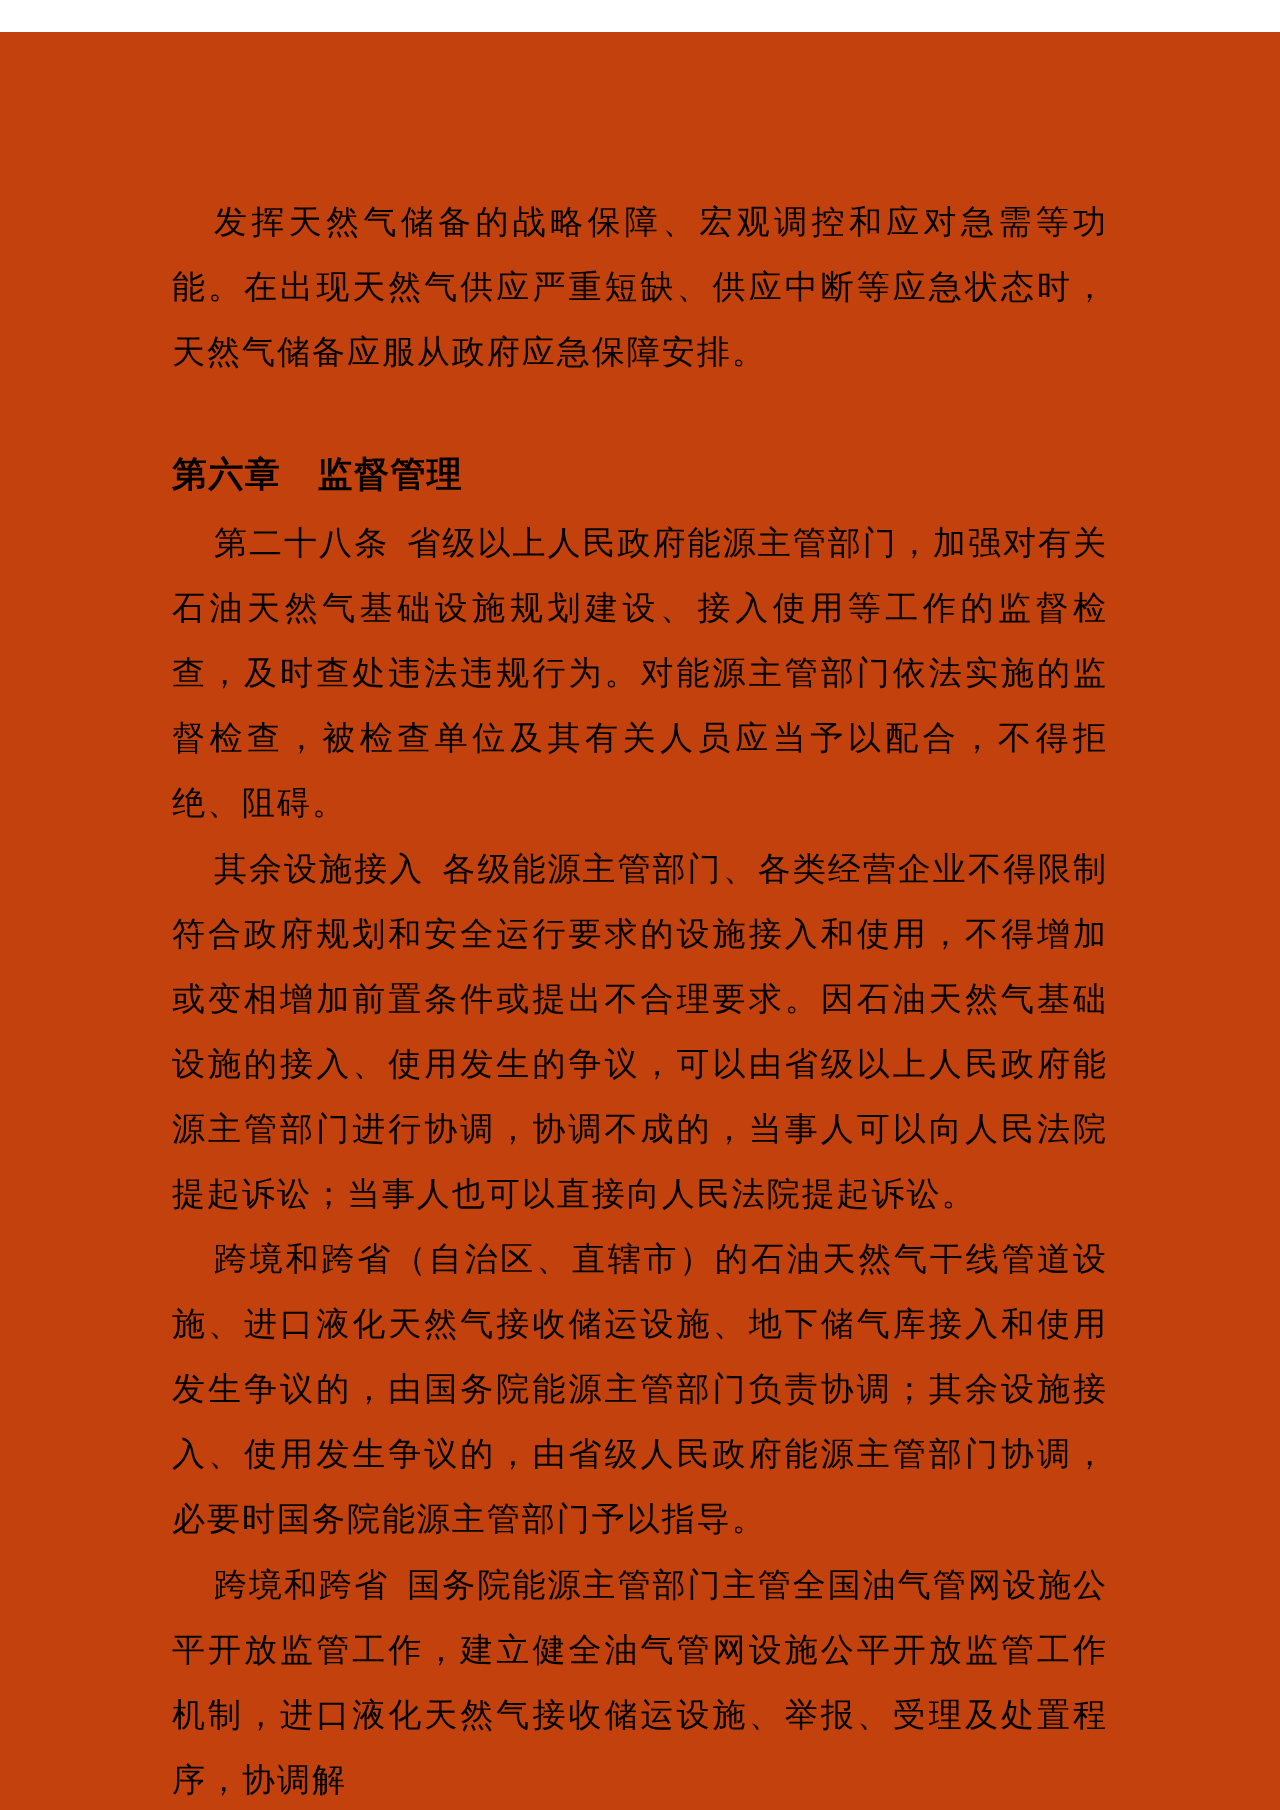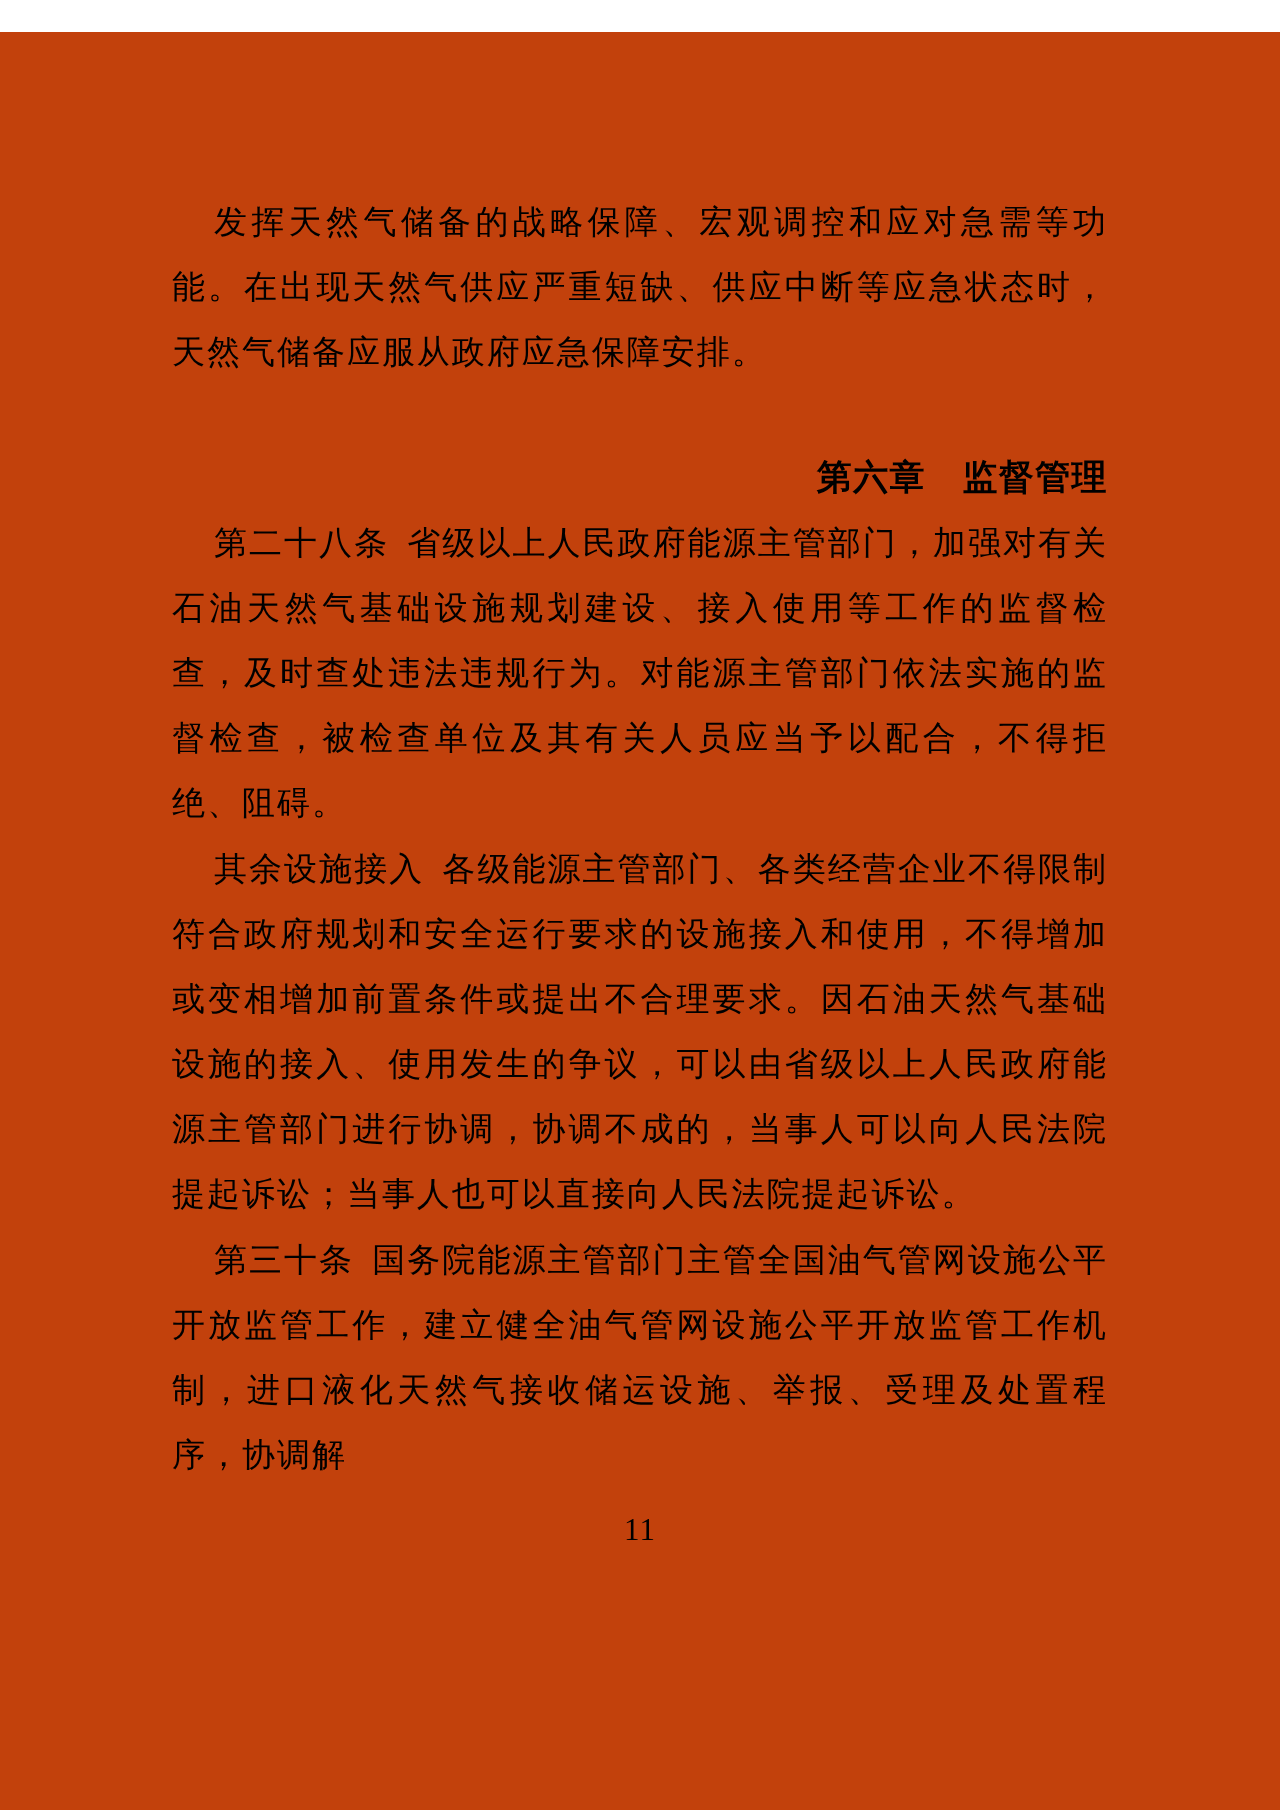--- a/index.html
+++ b/index.html
@@ -36,25 +36,25 @@
   .para strong {
     font-family: "Liberation Sans", "DejaVu Sans", sans-serif;
     font-weight: 400;
     margin-right: 0.55em;
   }
   .para strong:empty {
     display: none;
   }
   .chapter {
     margin: 60px 0 0 0;
-    font-family: Liberation Serif, serif;
+    font-family: Liberation Mono, monospace;
     font-weight: 700;
     font-size: 35px;
     line-height: 65px;
-    text-align: right;
+    text-align: left;
     letter-spacing: 0.04em;
     color: #000000;
   }
   .page-number {
     margin: 0;
     padding-top: 22px;
     font-size: 31px;
     line-height: 40px;
     text-align: center;
     letter-spacing: 1px;
@@ -69,19 +69,20 @@
   <div class="content">
 
     <p class="para"><span>发挥天然气储备的战略保障、宏观调控和应对急需等功能。在出现天然气供应严重短缺、供应中断等应急状态时，天然气储备应服从政府应急保障安排。</span></p>
 
     <h2 class="chapter">第六章　监督管理</h2>
 
     <p class="para"><strong>第二十八条</strong><span>省级以上人民政府能源主管部门，加强对有关石油天然气基础设施规划建设、接入使用等工作的监督检查，及时查处违法违规行为。对能源主管部门依法实施的监督检查，被检查单位及其有关人员应当予以配合，不得拒绝、阻碍。</span></p>
 
     <p class="para"><strong>其余设施接入</strong><span>各级能源主管部门、各类经营企业不得限制符合政府规划和安全运行要求的设施接入和使用，不得增加或变相增加前置条件或提出不合理要求。因石油天然气基础设施的接入、使用发生的争议，可以由省级以上人民政府能源主管部门进行协调，协调不成的，当事人可以向人民法院提起诉讼；当事人也可以直接向人民法院提起诉讼。</span></p>
 
+    <p class="para"><span>跨境和跨省（自治区、直辖市）的石油天然气干线管道设施、进口液化天然气接收储运设施、地下储气库接入和使用发生争议的，由国务院能源主管部门负责协调；其余设施接入、使用发生争议的，由省级人民政府能源主管部门协调，必要时国务院能源主管部门予以指导。</span></p>
 
-    <p class="para"><strong>第三十条</strong><span>国务院能源主管部门主管全国油气管网设施公平开放监管工作，建立健全油气管网设施公平开放监管工作机制，进口液化天然气接收储运设施、举报、受理及处置程序，协调解</span></p>
+    <p class="para"><strong>跨境和跨省</strong><span>国务院能源主管部门主管全国油气管网设施公平开放监管工作，建立健全油气管网设施公平开放监管工作机制，进口液化天然气接收储运设施、举报、受理及处置程序，协调解</span></p>
 
     <div class="page-number">11</div>
 
   </div>
 </div>
 
 </body></html>

